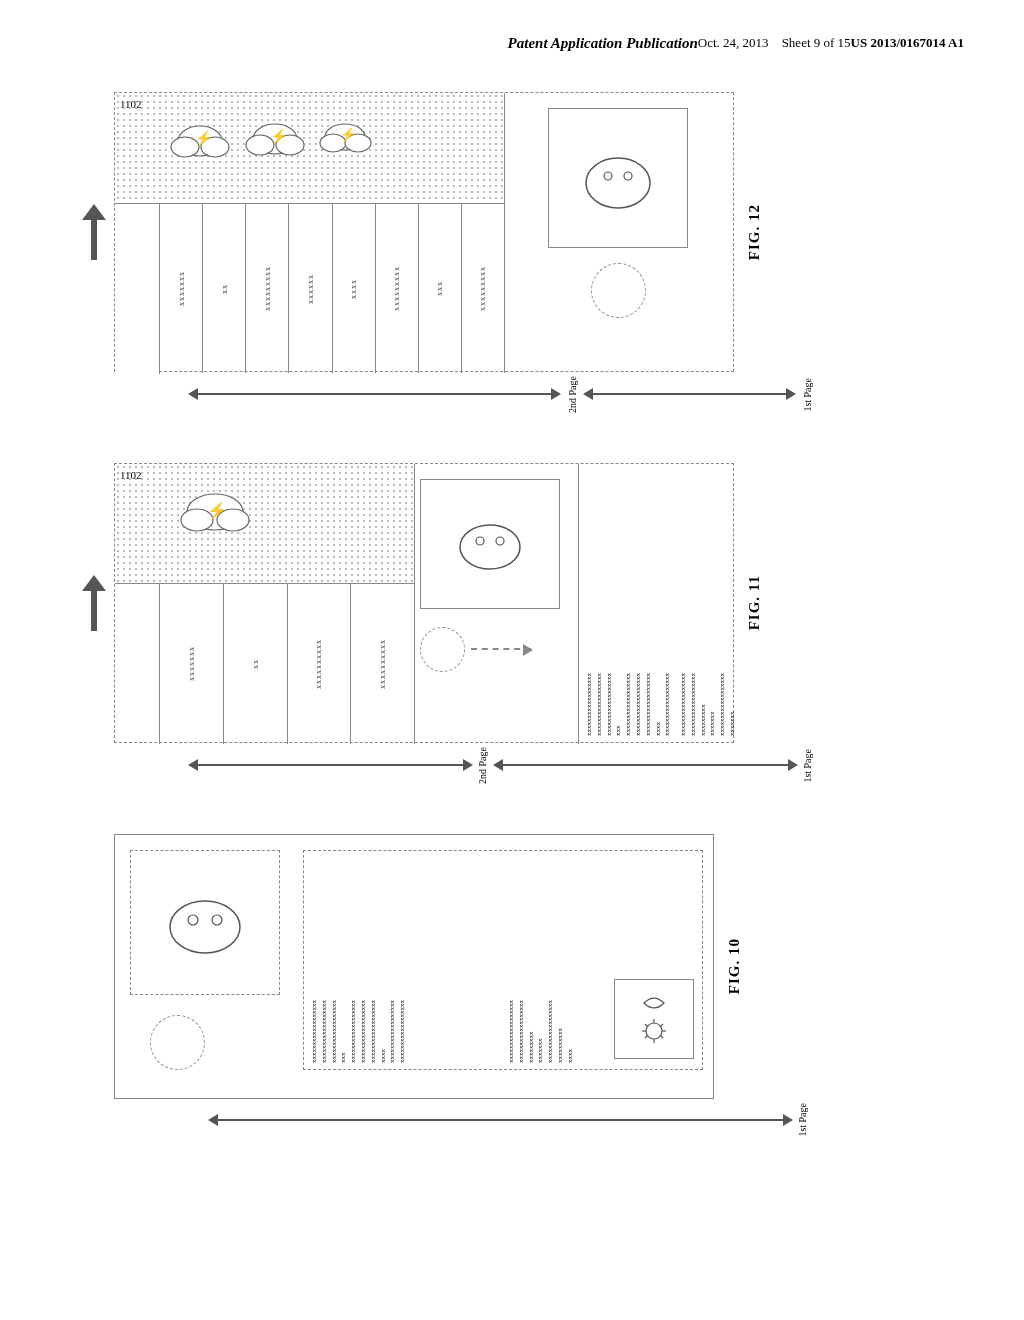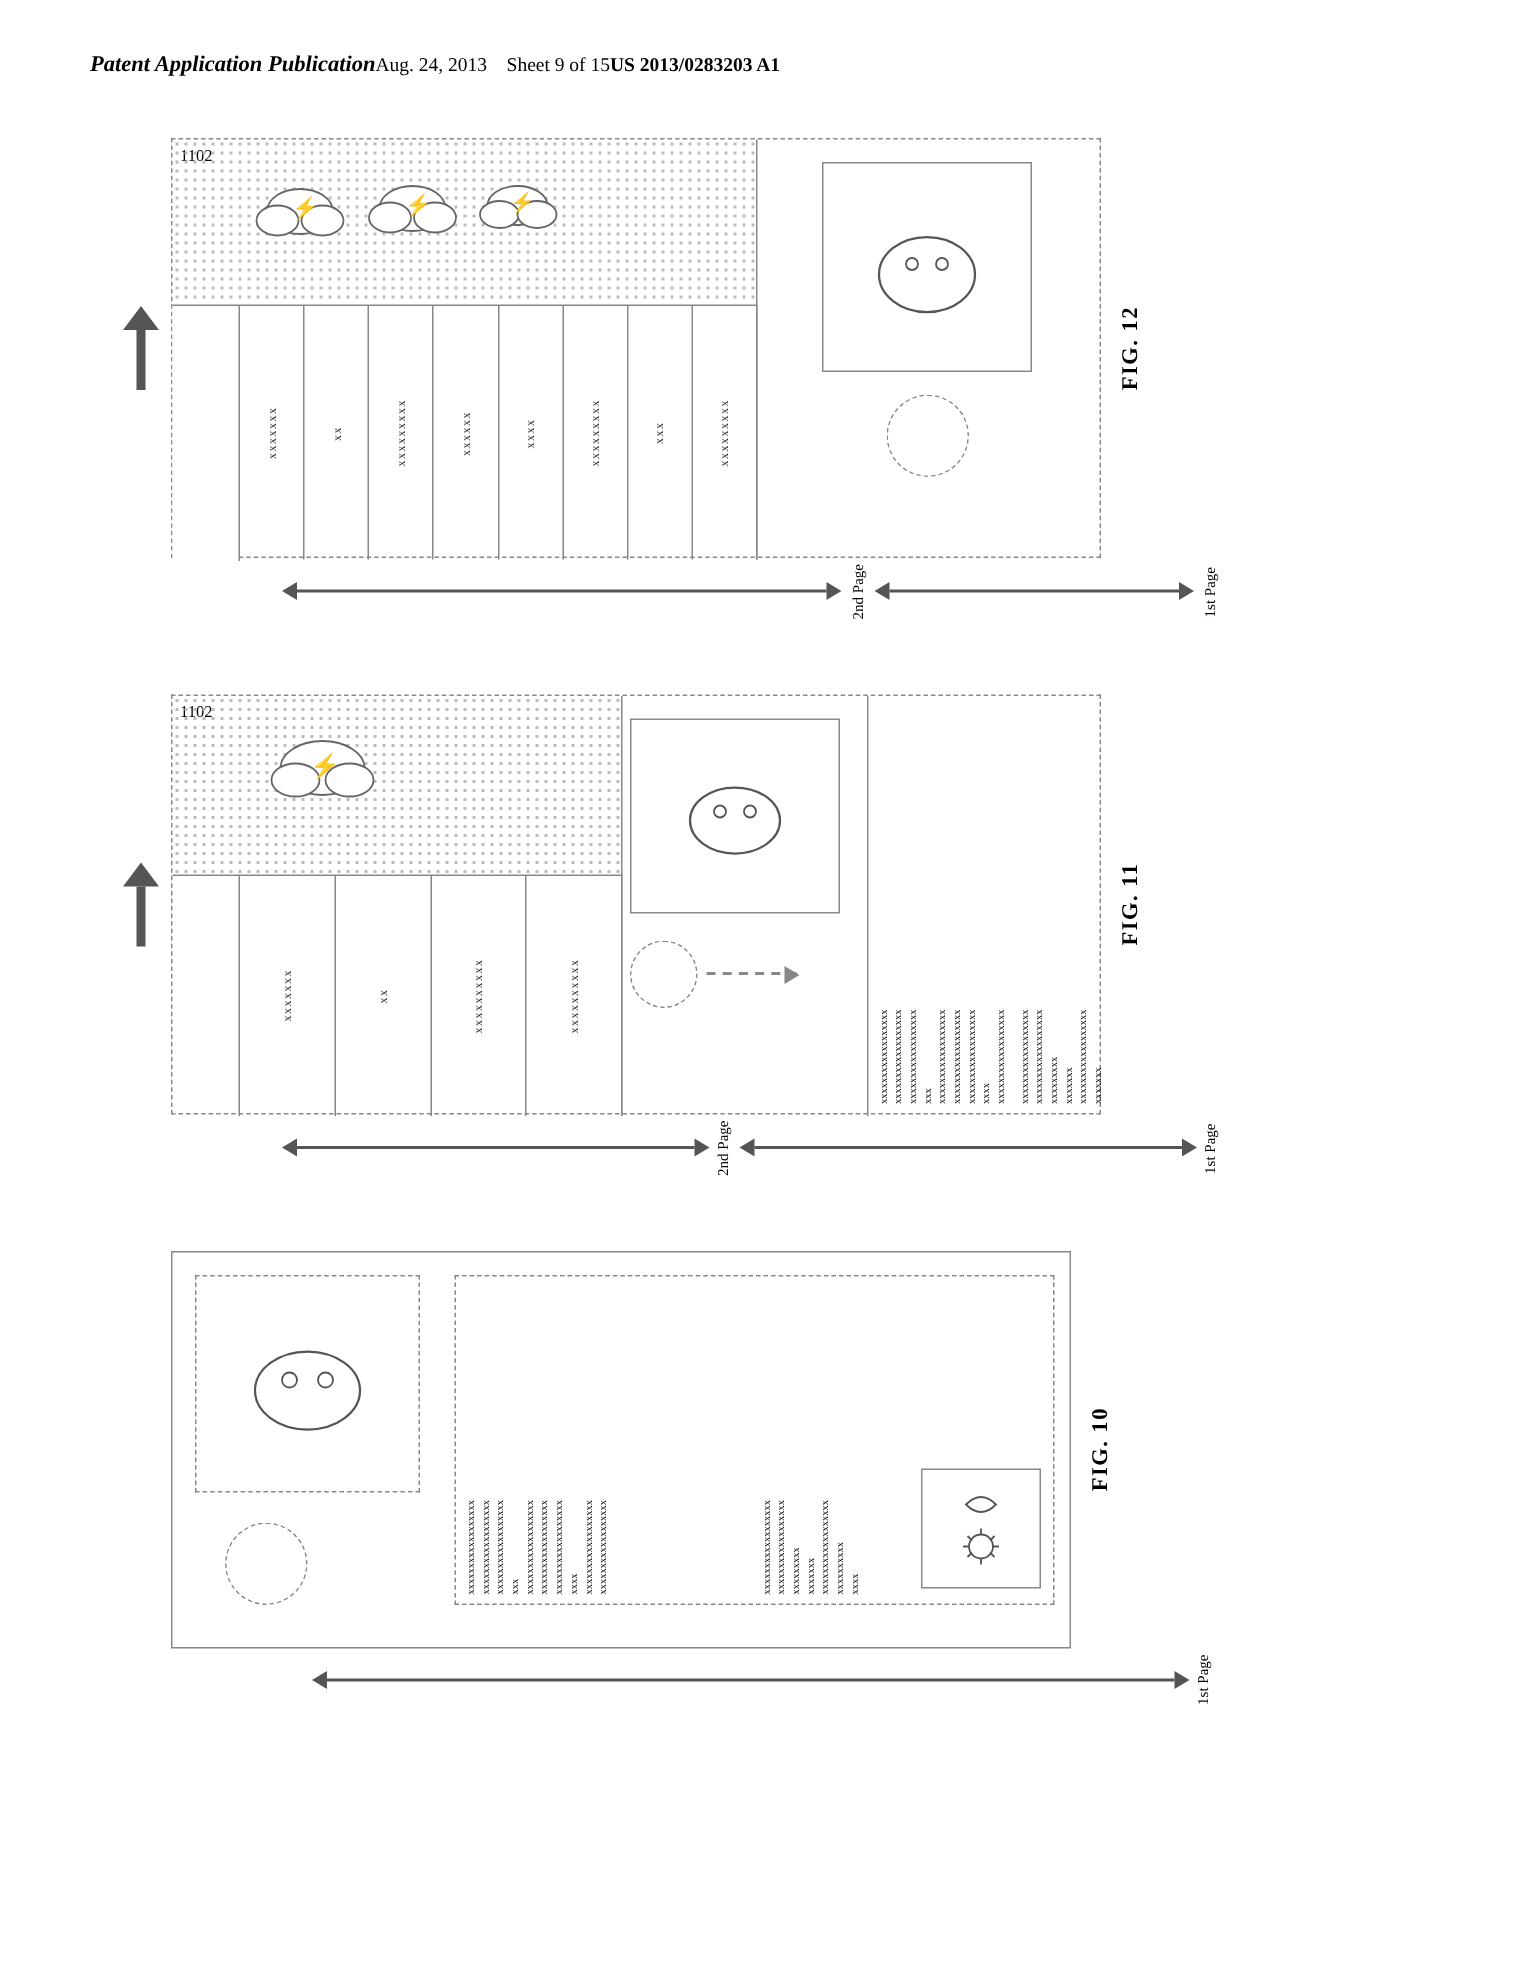--- a/index.html
+++ b/index.html
@@ -15,21 +15,21 @@
       width: 1024px;
       min-height: 1320px;
       background: #fff;
       padding: 20px 60px;
       position: relative;
     }
 
     
     .header {
       display: flex;
-      justify-content: flex-start;
+      justify-content: flex-end;
       align-items: flex-start;
       padding: 15px 0 10px 0;
       border-bottom: none;
     }
     .header-left {
       font-size: 15px;
       font-weight: bold;
       font-style: italic;
     }
     .header-center {
@@ -213,24 +213,24 @@
 
   </style>
 </head>
 <body>
 
 <div class="page">
 
   <div class="header">
     <div class="header-left">Patent Application Publication</div>
     <div class="header-center">
-      <span>Aug. 24, 2013</span>&nbsp;&nbsp;&nbsp;
+      <span>Oct. 24, 2013</span>&nbsp;&nbsp;&nbsp;
       <span>Sheet 9 of 15</span>
     </div>
-    <div class="header-right">US 2013/0283203 A1</div>
+    <div class="header-right">US 2013/0167014 A1</div>
   </div>
 
   <div class="content">
 
     <div class="figure-block">
       <div class="diagram-row">
 
         <div class="up-arrow">
           <div class="up-arrow-head"></div>
           <div class="up-arrow-body" style="height:40px;"></div>

